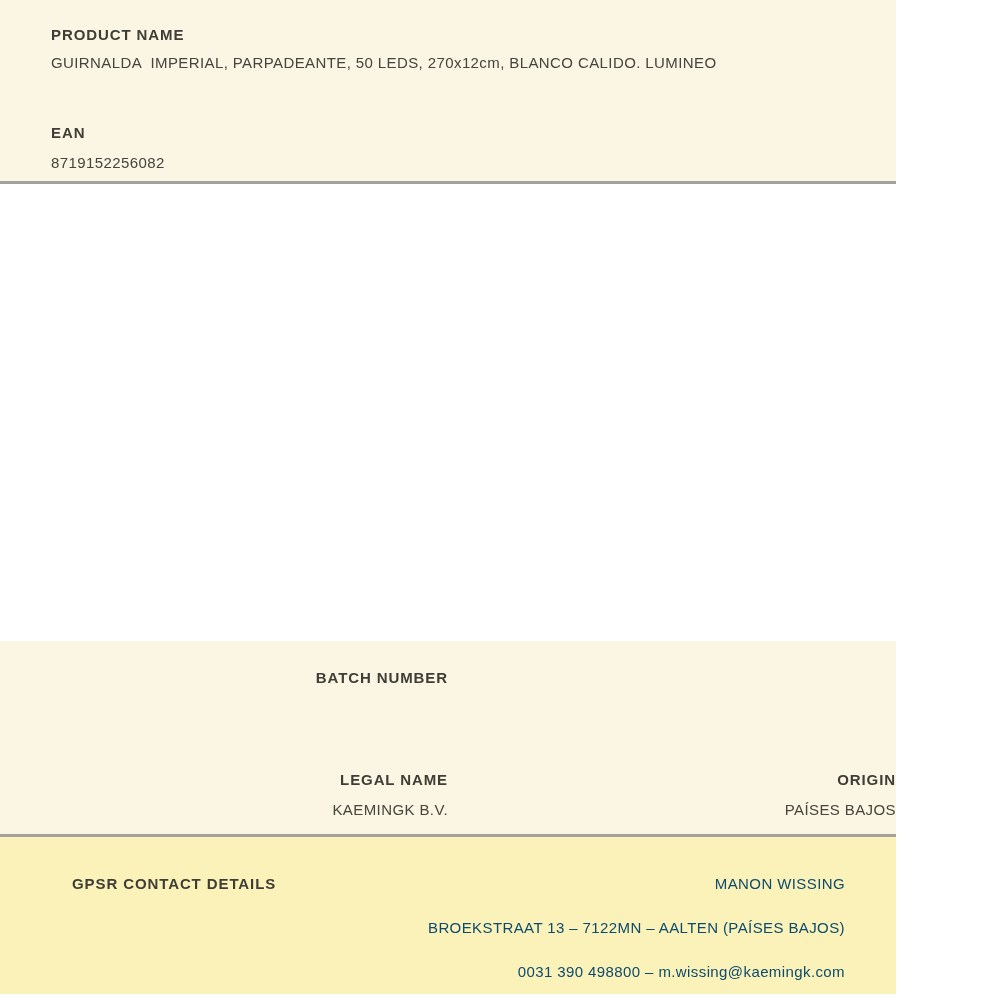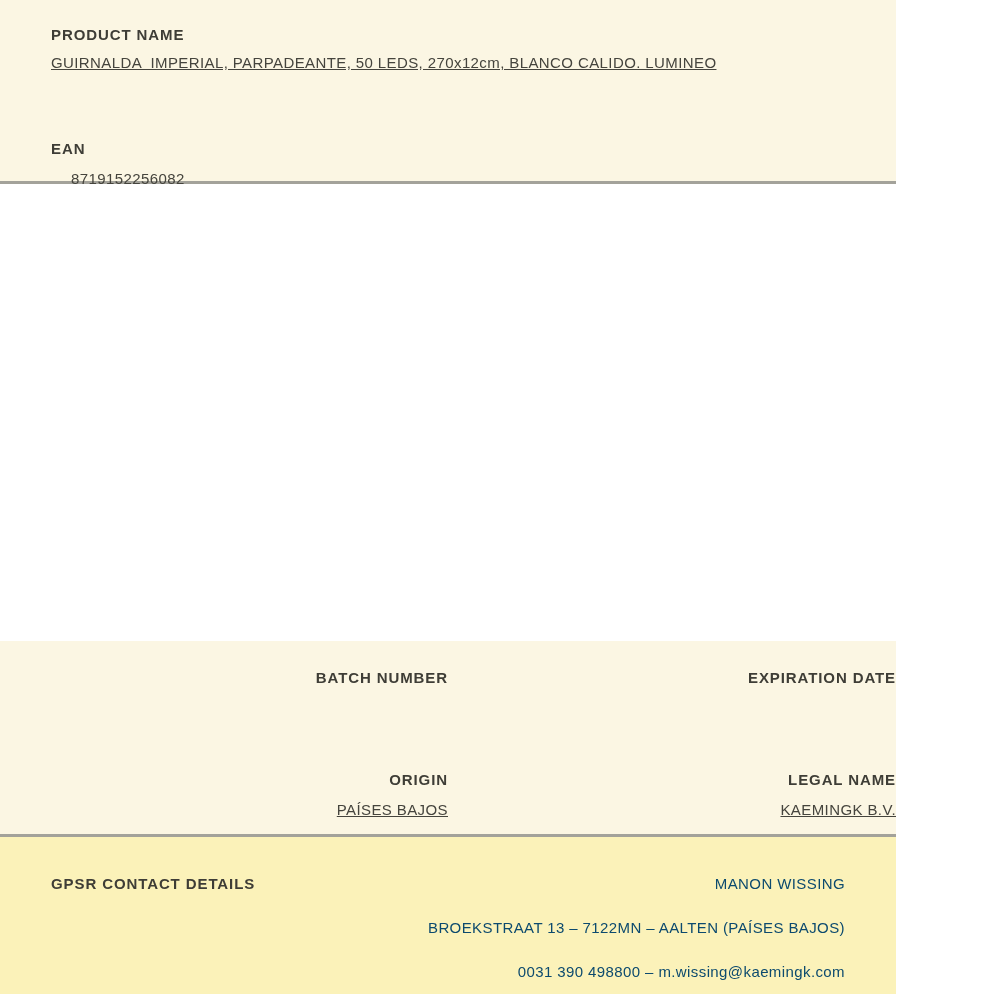--- a/index.html
+++ b/index.html
@@ -30,25 +30,24 @@
     letter-spacing: 0.9px;
     color: #3e3d36;
   }
   .value {
     font-weight: normal;
     font-size: 15px;
     line-height: 18px;
     letter-spacing: 0.4px;
     color: #45443d;
     white-space: pre-wrap;
-    text-decoration: underline;
   }
   .product-value { margin-top: 10px; }
-  .ean-label { margin-top: 68px; }
-  .ean-value { margin-top: 12px; margin-left: 20px; }
+  .ean-label { margin-top: 52px; }
+  .ean-value { margin-top: 12px; }
 
   
   .section-blank {
     height: 457px;
     background: #ffffff;
   }
 
   
   .section-batch {
     height: 196px;
@@ -61,21 +60,21 @@
     grid-template-columns: 1fr 1fr;
     text-align: right;
   }
   .row-legal { margin-top: 72px; }
   .cell-value { margin-top: 12px; }
 
   
   .section-gpsr {
     height: 157px;
     background: #fbf2b9;
-    padding: 38px 51px 0 51px;
+    padding: 38px 51px 0 72px;
     display: flex;
     justify-content: space-between;
     align-items: flex-start;
   }
   .gpsr-heading {
     font-weight: bold;
     font-size: 15px;
     line-height: 18px;
     letter-spacing: 0.9px;
     white-space: nowrap;
@@ -105,33 +104,29 @@
   </div>
 
   <div class="section-blank"></div>
 
   <div class="section-batch">
     <div class="two-col">
       <div>
         <div class="label">BATCH NUMBER</div>
         <div class="value cell-value"></div>
       </div>
-      <div>
-        <div class="label">EXPIRATION DATE</div>
-        <div class="value cell-value"></div>
-      </div>
     </div>
     <div class="two-col row-legal">
       <div>
+        <div class="label">LEGAL NAME</div>
+        <div class="value cell-value">KAEMINGK B.V.</div>
+      </div>
+      <div>
         <div class="label">ORIGIN</div>
         <div class="value cell-value">PAÍSES BAJOS</div>
-      </div>
-      <div>
-        <div class="label">LEGAL NAME</div>
-        <div class="value cell-value">KAEMINGK B.V.</div>
       </div>
     </div>
   </div>
 
   <div class="section-gpsr">
     <div class="gpsr-heading">GPSR CONTACT DETAILS</div>
     <div class="contact-block">
       <div class="contact-line">MANON WISSING</div>
       <div class="contact-line">BROEKSTRAAT 13 – 7122MN – AALTEN (PAÍSES BAJOS)</div>
       <div class="contact-line">0031 390 498800 – m.wissing@kaemingk.com</div>

